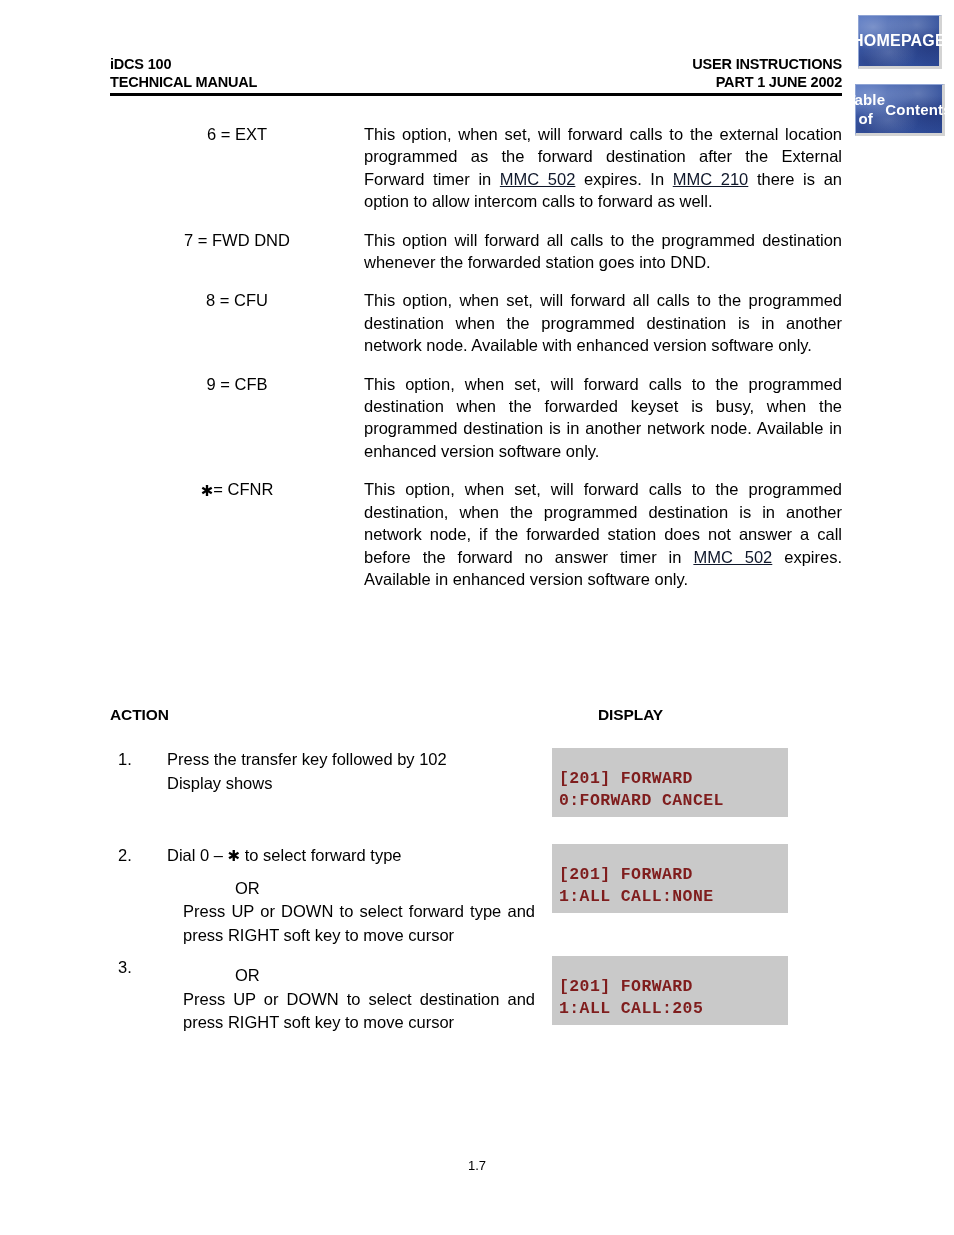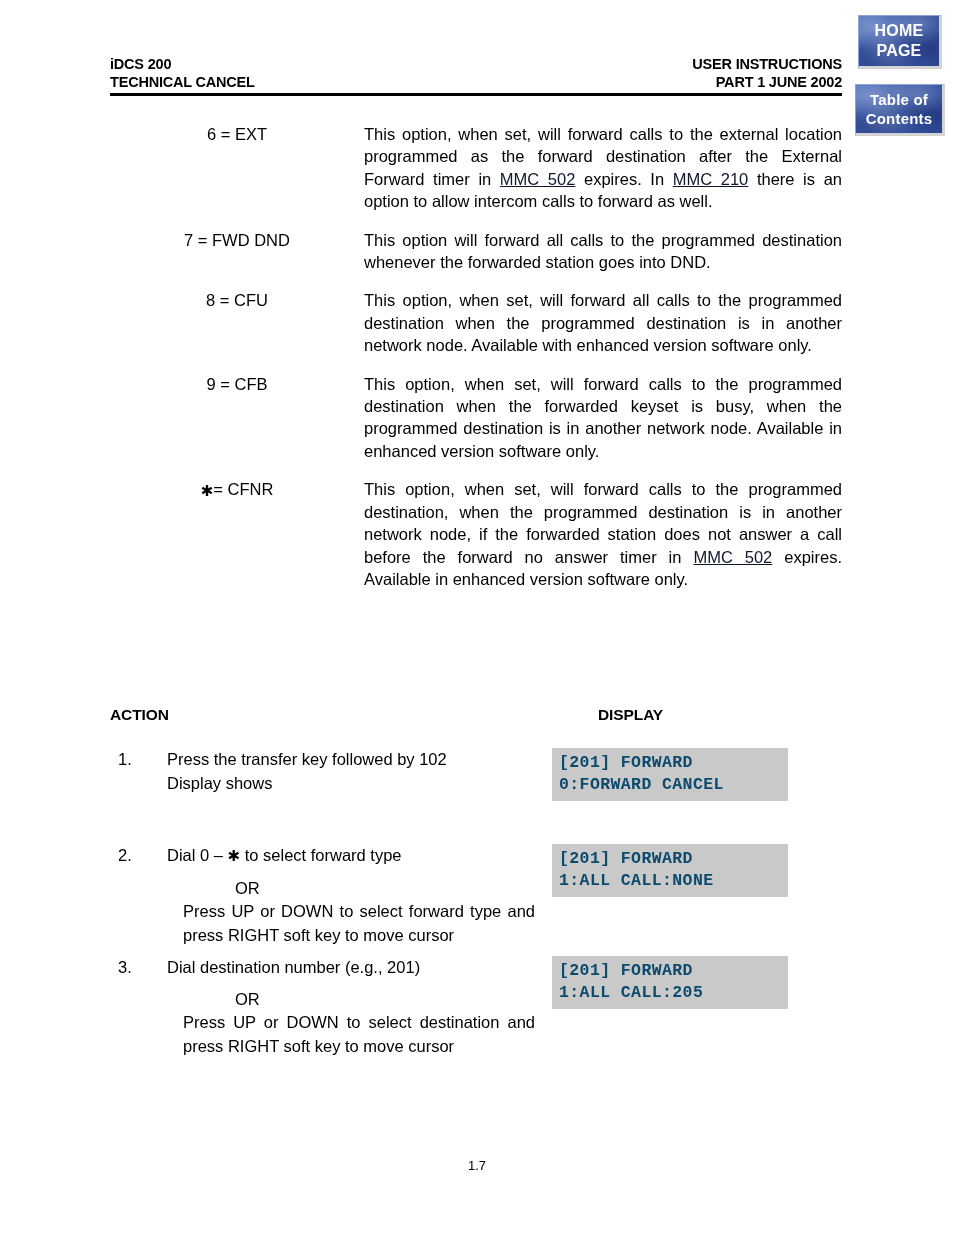--- a/index.html
+++ b/index.html
@@ -47,21 +47,21 @@
 
   
   .nav-btn {
     position: absolute;
     box-sizing: border-box;
     color: #ffffff;
     font-weight: bold;
     text-align: center;
     letter-spacing: 0.2px;
     display: flex;
-    flex-direction: column;
+    flex-direction: row;
     align-items: center;
     justify-content: center;
     background-color: #3a5cab;
     background-image:
       radial-gradient(ellipse at 18% 22%, rgba(255,255,255,0.30) 0%, rgba(255,255,255,0) 42%),
       radial-gradient(ellipse at 72% 18%, rgba(255,255,255,0.22) 0%, rgba(255,255,255,0) 36%),
       radial-gradient(ellipse at 38% 72%, rgba(255,255,255,0.16) 0%, rgba(255,255,255,0) 40%),
       radial-gradient(ellipse at 88% 62%, rgba(20,30,90,0.35) 0%, rgba(20,30,90,0) 45%),
       radial-gradient(ellipse at 10% 88%, rgba(20,30,90,0.30) 0%, rgba(20,30,90,0) 45%),
       linear-gradient(135deg, #4a6cbd 0%, #35539f 55%, #2c4894 100%);
@@ -191,51 +191,51 @@
     font-weight: bold;
     font-size: 15px;
   }
   .display-box {
     position: absolute;
     left: 442px;
     top: 0;
     width: 236px;
     box-sizing: border-box;
     background: #c9c9c9;
-    padding: 4px 0 5px 0;
+    padding: 20px 0 5px 0;
     font-family: "Liberation Mono", "DejaVu Sans Mono", monospace;
     font-weight: bold;
     font-size: 16.5px;
     line-height: 22px;
     letter-spacing: 0.4px;
-    color: #0c4a6e;
+    color: #7f1d1d;
     white-space: pre;
   }
   .display-box .dline { display: block; padding-left: 7px; }
 
   
   #page-number {
     position: absolute;
     left: 0;
     top: 1158px;
     width: 954px;
     text-align: center;
     font-size: 13px;
   }
 </style>
 </head>
 <body>
 
 <div id="header-block">
   <div class="hdr-row">
-    <div class="hdr-left">iDCS 200</div>
+    <div class="hdr-left">iDCS 100</div>
     <div class="hdr-right">USER INSTRUCTIONS</div>
   </div>
   <div class="hdr-row">
-    <div class="hdr-left">TECHNICAL CANCEL</div>
+    <div class="hdr-left">TECHNICAL MANUAL</div>
     <div class="hdr-right">PART 1   JUNE  2002</div>
   </div>
 </div>
 <div id="header-rule"></div>
 
 <div class="nav-btn" id="btn-home-page">
   <span>HOME</span>
   <span>PAGE</span>
 </div>
 <div class="nav-btn" id="btn-table-of-contents">
@@ -285,21 +285,20 @@
       <div class="step-lines">
         <span class="step-line">Dial 0 – <span class="star">✱</span> to select forward type</span>
         <span class="step-line or">OR</span>
         <span class="step-line justified">Press UP or DOWN to select forward type and press RIGHT soft key to move cursor</span>
       </div>
       <div class="display-box"><span class="dline">[201] FORWARD</span><span class="dline">1:ALL CALL:NONE</span></div>
     </div>
     <div class="step-row" style="position: absolute; left: 0px; top: 208px; width: 732px; height: 120px;">
       <div class="step-num">3.</div>
       <div class="step-lines">
-        <span class="step-line">Dial destination number (e.g., 201)</span>
         <span class="step-line or">OR</span>
         <span class="step-line justified">Press UP or DOWN to select destination and press RIGHT soft key to move cursor</span>
       </div>
       <div class="display-box"><span class="dline">[201] FORWARD</span><span class="dline">1:ALL CALL:205</span></div>
     </div>
   </div>
 
 <div id="page-number">1.7</div>
 
 </body></html>

